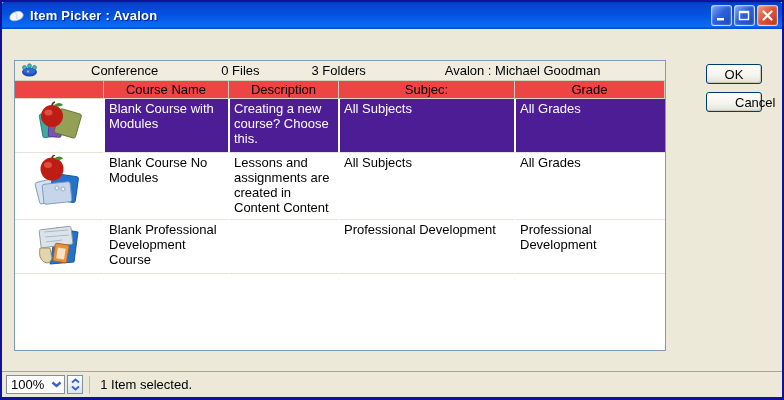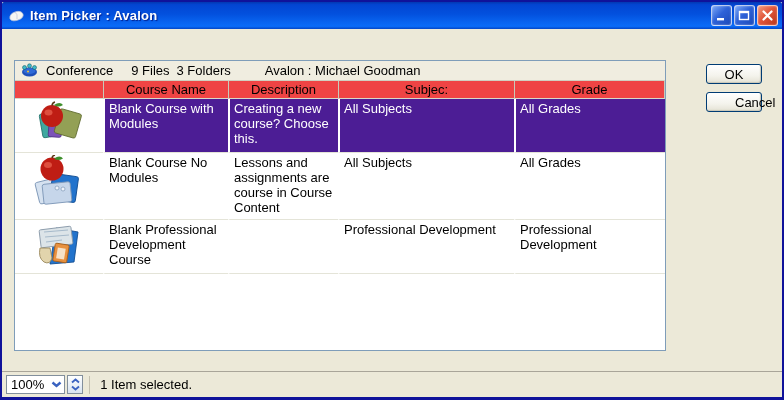--- a/index.html
+++ b/index.html
@@ -48,20 +48,21 @@
     border: 1px solid #7F9DB9;
     background: #fff;
     overflow: hidden;
   }
   .infobar {
     height: 20px; background: #F0EDE0;
     border-bottom: 1px solid #D0D0C0;
     display: flex; align-items: center;
     font-size: 13px; color: #000;
     padding-left: 6px;
+    gap: 45px;
   }
   .infobar .conf-icon { display: inline-flex; margin-right: 8px; }
   .infobar .files { margin-left: 18px; }
   .infobar .folders { margin-left: 7px; }
   .infobar .server { margin-left: 34px; }
 
   table.grid { border-collapse: separate; border-spacing: 0; table-layout: fixed; width: 650px; }
   table.grid col.c-icon { width: 88px; }
   table.grid col.c-name { width: 125px; }
   table.grid col.c-desc { width: 110px; }
@@ -171,21 +172,21 @@
         <svg width="17" height="15" viewBox="0 0 17 15">
           <ellipse cx="8.5" cy="9" rx="7.5" ry="4.5" fill="#1E4FB8"></ellipse>
           <ellipse cx="8.5" cy="8" rx="6" ry="3" fill="#2F6AD8"></ellipse>
           <circle cx="3.5" cy="4.5" r="2" fill="#3FB9C9" stroke="#155" stroke-width="0.5"></circle>
           <circle cx="8.5" cy="2.8" r="2" fill="#3FB9C9" stroke="#155" stroke-width="0.5"></circle>
           <circle cx="13.5" cy="4.5" r="2" fill="#3FB9C9" stroke="#155" stroke-width="0.5"></circle>
           <circle cx="7" cy="8.5" r="1" fill="#F3C233"></circle>
         </svg>
       </span>
       <span class="scope">Conference</span>
-      <span class="files">9 Files</span>
+      <span class="files">0 Files</span>
       <span class="folders">3 Folders</span>
       <span class="server">Avalon : Michael Goodman</span>
     </div>
 
     <table class="grid">
       <colgroup>
         <col class="c-icon">
           <col class="c-name">
           <col class="c-desc">
           <col class="c-subj">
@@ -230,21 +231,21 @@
                 <circle cx="26" cy="33" r="2" fill="#eef3fa" stroke="#7E98B8" stroke-width="0.7"></circle>
                 <circle cx="32" cy="34" r="2" fill="#eef3fa" stroke="#7E98B8" stroke-width="0.7"></circle>
                 <circle cx="21" cy="14" r="11.5" fill="#BF1D14"></circle>
                 <ellipse cx="17" cy="10" rx="4" ry="3" fill="#E8604E" opacity="0.75"></ellipse>
                 <path d="M21 3 Q21.5 0.5 24 0" stroke="#5A3A16" stroke-width="1.6" fill="none"></path>
                 <path d="M23 3.5 Q29 -0.5 32 3.5 Q27 6.5 23 3.5 Z" fill="#3E8F2C"></path>
               </svg>
             </span>
           </td>
           <td>Blank Course No Modules</td>
-          <td>Lessons and assignments are course in Course Content</td>
+          <td>Lessons and assignments are created in Content Content</td>
           <td>All Subjects</td>
           <td>All Grades</td>
         </tr>
         <tr class="r3">
           <td class="icon-cell">
             <span>
               <svg width="54" height="46" viewBox="0 0 54 46">
                 <path d="M24 6 L46 10 L42 40 L18 42 Z" fill="#2273CC" stroke="#134E92" stroke-width="0.9"></path>
                 <rect x="8" y="6" width="32" height="18" rx="1.5" transform="rotate(-7 24 15)" fill="#DCE4E8" stroke="#8898A8" stroke-width="0.9"></rect>
                 <path d="M12 10 L36 8 M13 15 L37 13 M14 20 L30 18" stroke="#9FB4C6" stroke-width="0.9" fill="none"></path>

